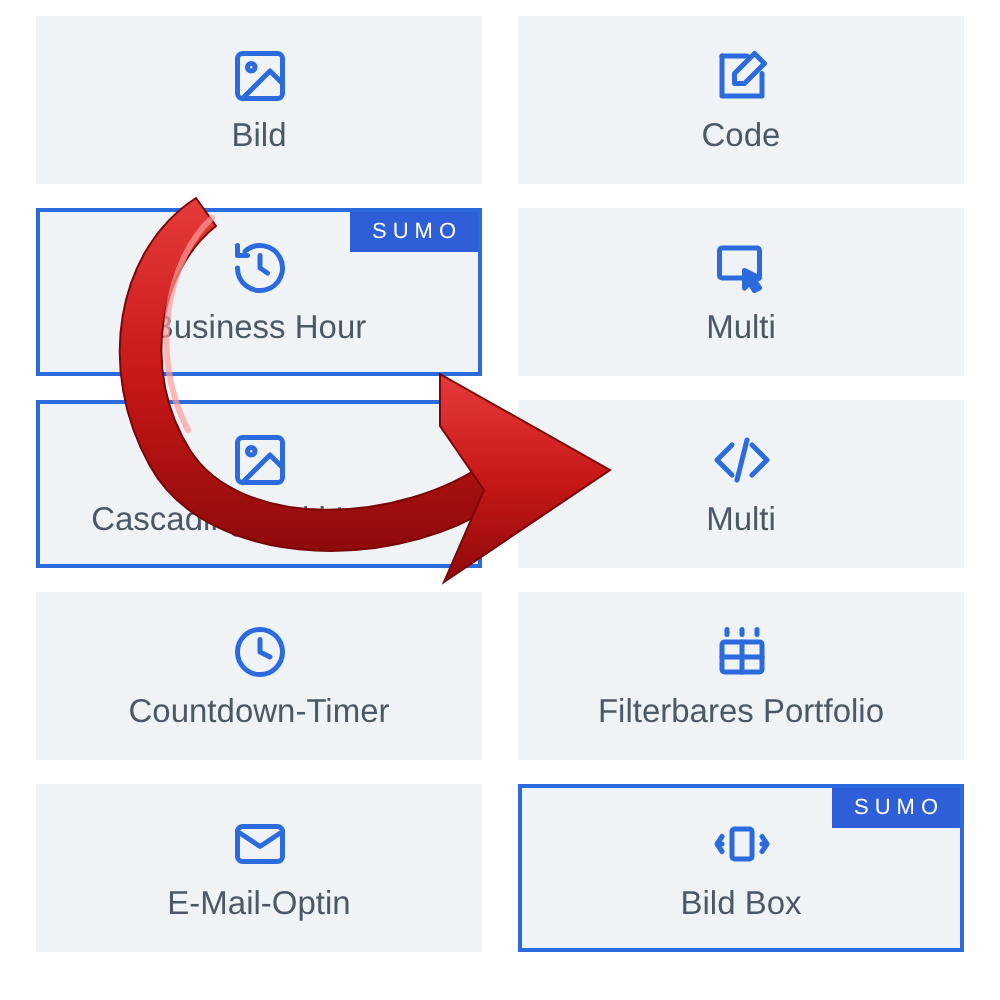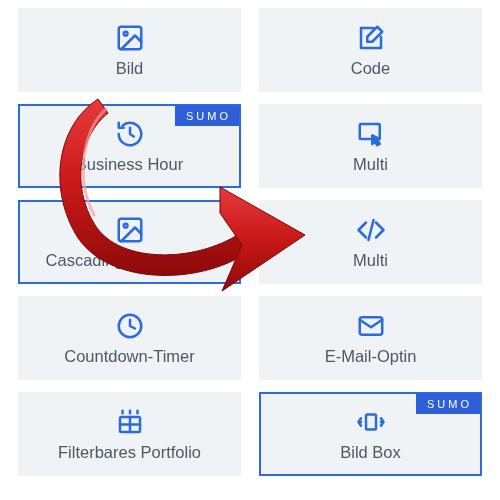--- a/index.html
+++ b/index.html
@@ -131,38 +131,38 @@
         <svg width="30" height="30" viewBox="0 0 24 24" fill="none" stroke="#2b6bdd" stroke-width="2" stroke-linecap="round" stroke-linejoin="round">
           <circle cx="12" cy="12" r="9"></circle>
           <polyline points="12 7 12 12 16 14"></polyline>
         </svg>
       </span>
       <span class="label">Countdown-Timer</span>
     </div>
     <div class="module">
       <span class="icon">
         <svg width="30" height="30" viewBox="0 0 24 24" fill="none" stroke="#2b6bdd" stroke-width="2" stroke-linecap="round" stroke-linejoin="round">
-          <rect x="3" y="5" width="18" height="14" rx="2"></rect>
-          <polyline points="3 7 12 13 21 7"></polyline>
-        </svg>
-      </span>
-      <span class="label">E-Mail-Optin</span>
-    </div>
-    <div class="module">
-      <span class="icon">
-        <svg width="30" height="30" viewBox="0 0 24 24" fill="none" stroke="#2b6bdd" stroke-width="2" stroke-linecap="round" stroke-linejoin="round">
           <rect x="4" y="8" width="16" height="12" rx="1"></rect>
           <line x1="4" y1="14" x2="20" y2="14"></line>
           <line x1="12" y1="8" x2="12" y2="20"></line>
           <line x1="6" y1="5" x2="6" y2="3"></line>
           <line x1="12" y1="5" x2="12" y2="3"></line>
           <line x1="18" y1="5" x2="18" y2="3"></line>
         </svg>
       </span>
       <span class="label">Filterbares Portfolio</span>
+    </div>
+    <div class="module">
+      <span class="icon">
+        <svg width="30" height="30" viewBox="0 0 24 24" fill="none" stroke="#2b6bdd" stroke-width="2" stroke-linecap="round" stroke-linejoin="round">
+          <rect x="3" y="5" width="18" height="14" rx="2"></rect>
+          <polyline points="3 7 12 13 21 7"></polyline>
+        </svg>
+      </span>
+      <span class="label">E-Mail-Optin</span>
     </div>
     <div class="module selected">
       <span class="icon">
         <svg width="30" height="30" viewBox="0 0 24 24" fill="none" stroke="#2b6bdd" stroke-width="2" stroke-linecap="round" stroke-linejoin="round">
           <rect x="8" y="6" width="8" height="12" rx="1"></rect>
           <path d="M4 12h-1M21 12h-1"></path>
           <polyline points="4 9 2 12 4 15"></polyline>
           <polyline points="20 9 22 12 20 15"></polyline>
         </svg>
       </span>

